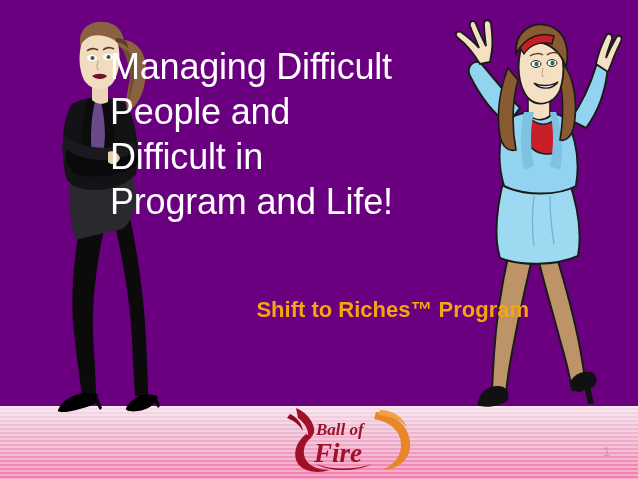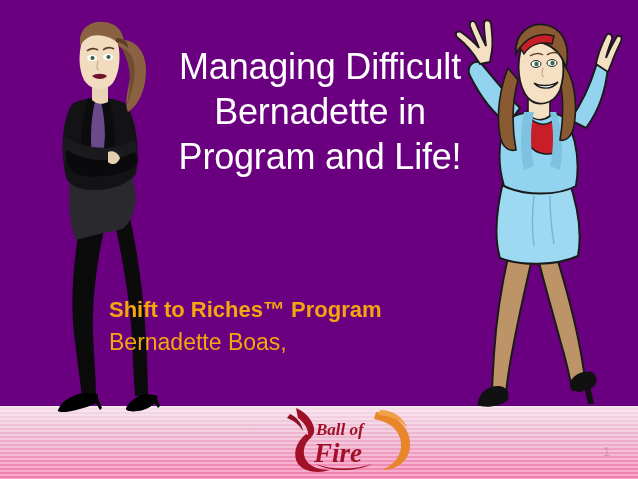--- a/index.html
+++ b/index.html
@@ -40,42 +40,42 @@
         #ef9ec2 62%,
         #f08cb6 78%,
         #f283b1 90%,
         #f47cad 100%
       );
   }
 
   
   #title-block {
     position: absolute;
-    left: 118px;
+    left: 110px;
     top: 44px;
     width: 404px;
-    text-align: center;
+    text-align: left;
     z-index: 6;
   }
   .title-line {
     color: #ffffff;
     font-size: 36px;
     line-height: 45px;
     font-weight: 400;
     letter-spacing: -0.2px;
     white-space: nowrap;
   }
 
   
   #subtitle-block {
     position: absolute;
     left: 109px;
     top: 293px;
     width: 420px;
-    text-align: left;
+    text-align: right;
     z-index: 6;
   }
   .sub-line {
     color: #F5A50E;
     font-size: 23px;
     line-height: 33px;
     font-weight: 400;
     white-space: nowrap;
   }
   .sub-line.bold {
@@ -246,27 +246,27 @@
 
     <path d="M99 58 C98 63 97 66 100 67" stroke="#C8A888" stroke-width="1.2" fill="none"></path>
 
     <path d="M90 73 C96 80 108 80 114 72 C108 76 96 77 90 73 Z" fill="#ffffff" stroke="#1A1A1A" stroke-width="1.4"></path>
   </svg>
 
   <div id="bottom-band"></div>
 
   <div id="title-block">
     <div class="title-line">Managing Difficult</div>
-    <div class="title-line">Bernadette in</div>
+    <div class="title-line">People and</div>
+    <div class="title-line">Difficult in</div>
     <div class="title-line">Program and Life!</div>
   </div>
 
   <div id="subtitle-block">
     <div class="sub-line bold">Shift to Riches™ Program</div>
-    <div class="sub-line">Bernadette Boas,</div>
   </div>
 
   <svg id="logo" viewBox="0 0 152 70">
 
     <path d="M104 8 C126 10 140 26 138 44 C136 58 124 66 110 66
              C120 62 128 54 129 43 C130 29 120 18 102 15 Z" fill="#E8862A"></path>
     <path d="M108 6 C122 6 132 14 135 24 C130 17 120 12 106 11 Z" fill="#F0A048"></path>
 
     <path d="M24 4 C34 8 40 16 42 24 C43 30 40 34 36 33
              C37 27 34 20 26 14 Z" fill="#A01028"></path>

